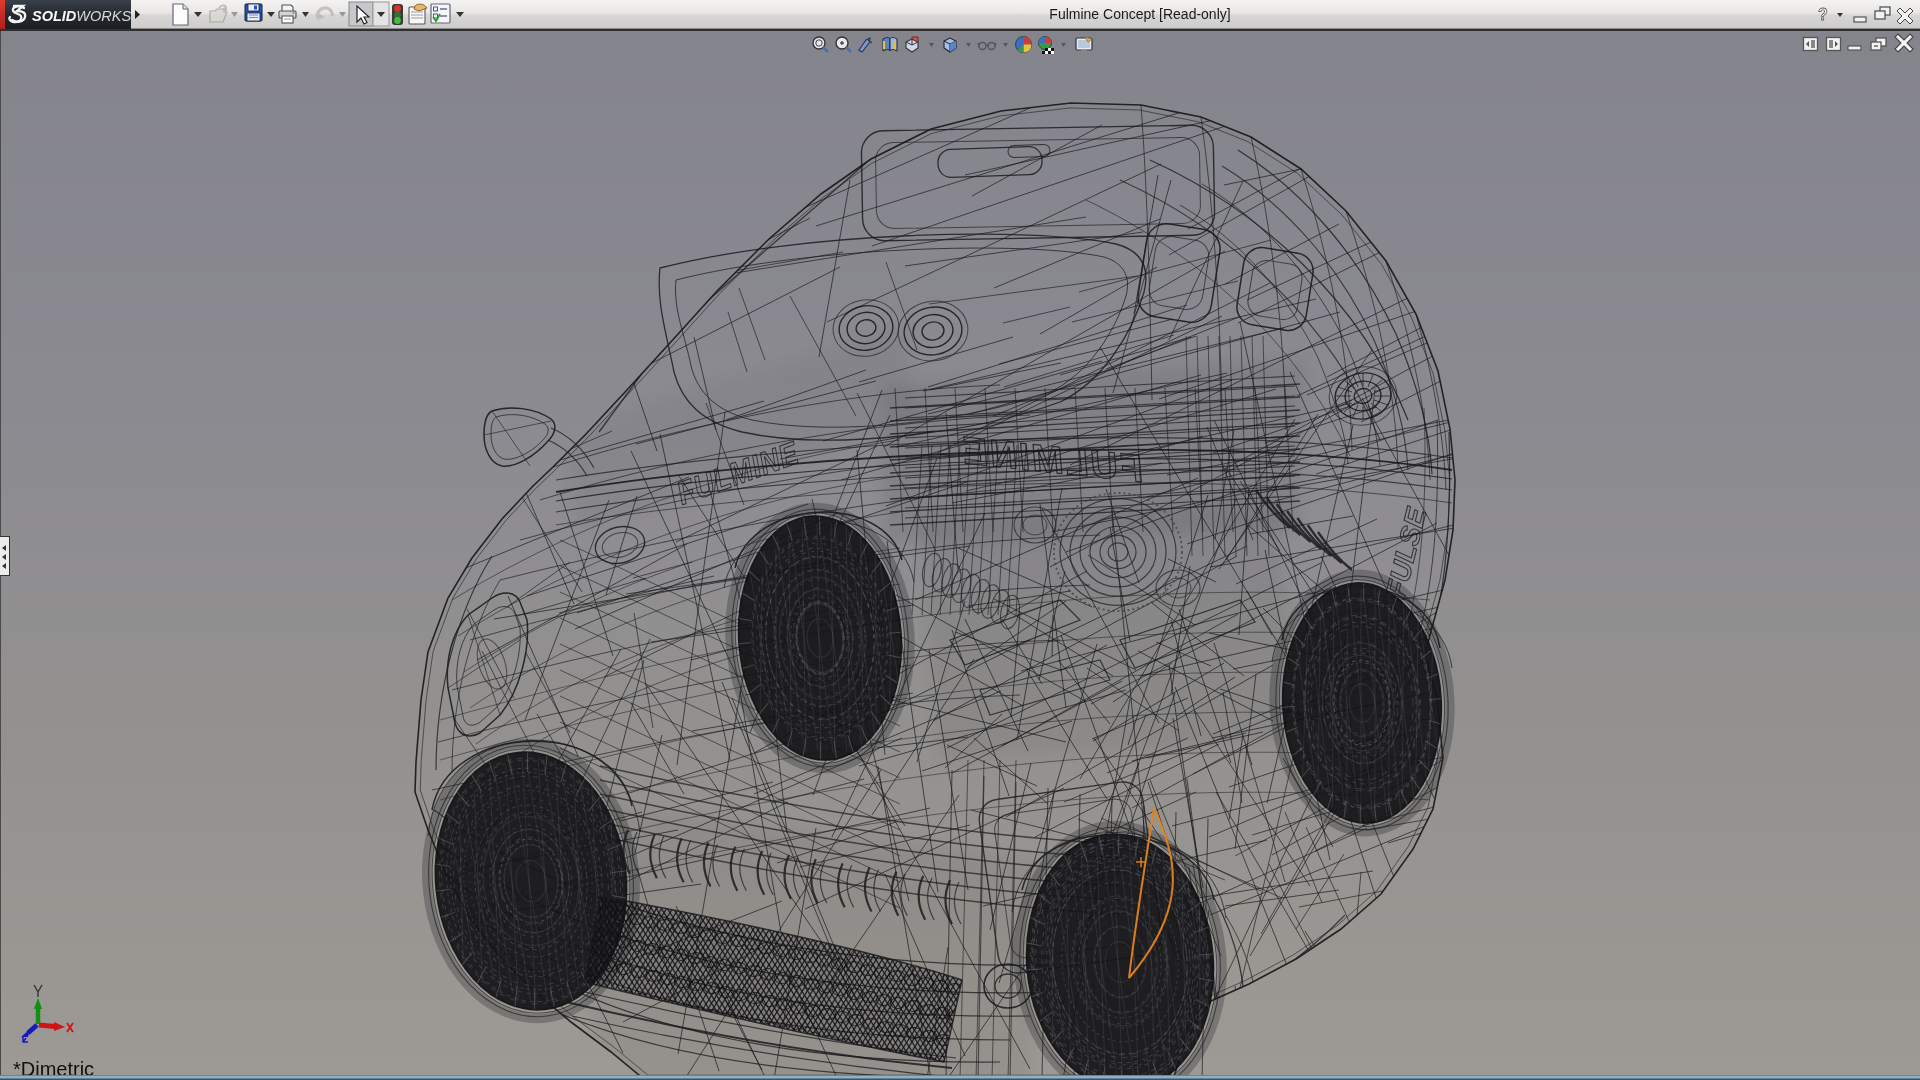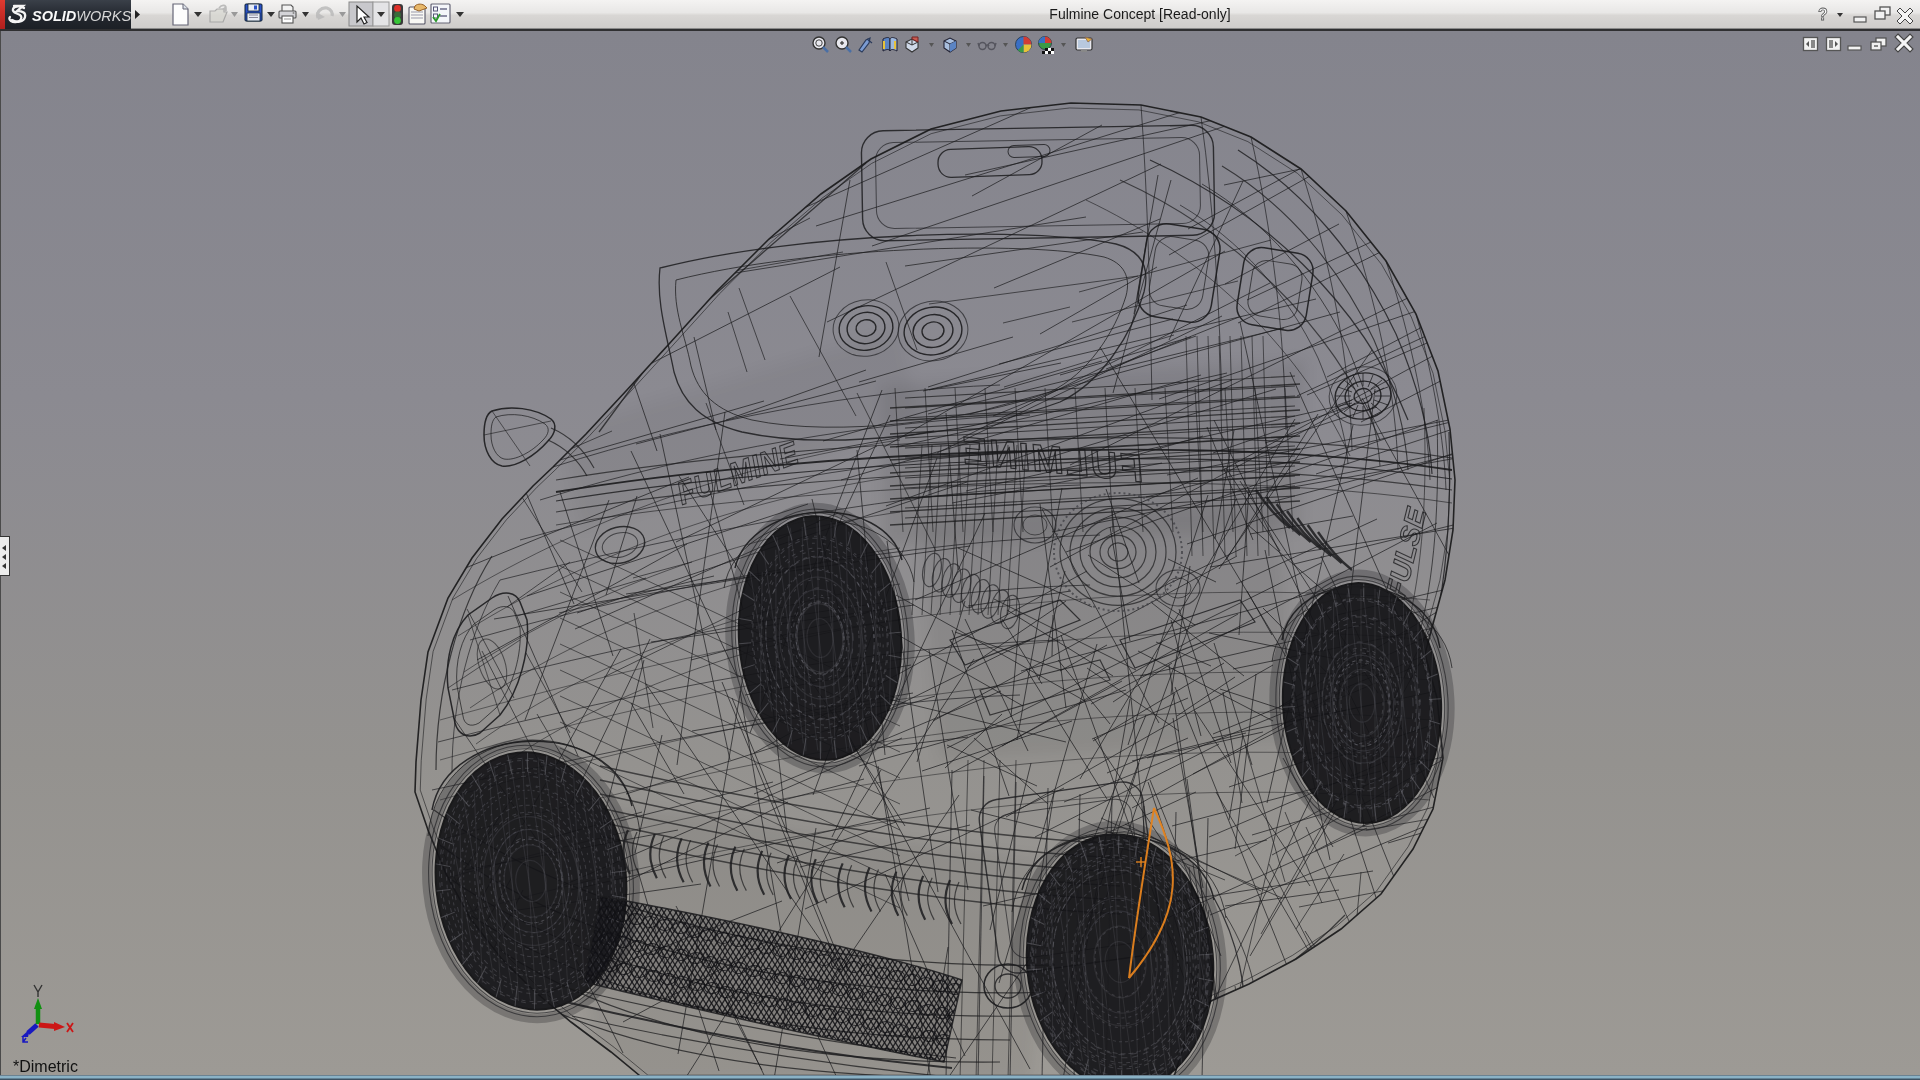--- a/index.html
+++ b/index.html
@@ -3,21 +3,21 @@
 <style>
 html,body{margin:0;padding:0;width:1920px;height:1080px;overflow:hidden;font-family:"Liberation Sans",sans-serif;background:#9a9a9a;}
 #titlebar{position:absolute;left:0;top:0;width:1920px;height:28px;background:linear-gradient(#f4f3f2 0%,#e8e7e6 45%,#d8d6d4 55%,#cfcdcb 100%);border-bottom:1px solid #8a8a8a;}
 #darkline{position:absolute;left:0;top:29px;width:1920px;height:2px;background:#2f2f31;}
 #logo{position:absolute;left:0;top:0;width:131px;height:29px;background:linear-gradient(#3a4049,#23272e 55%,#1c2026);}
 #redstripe{position:absolute;left:0;top:0;width:5px;height:29px;background:linear-gradient(#e03a30,#b01f1d);}
 #vp{position:absolute;left:0;top:31px;width:1920px;height:1044px;background:linear-gradient(180deg,#84848d 0%,#8b8a91 35%,#94928f 70%,#9d9a95 100%);border-left:1px solid #4a4a4a;}
 #botline{position:absolute;left:0;top:1075px;width:1920px;height:5px;background:linear-gradient(#5a6a78,#9ccadf 40%,#2a3a4a);}
 #title{position:absolute;top:6px;left:0;width:2280px;text-align:center;font-size:14px;color:#1a1a1a;}
 #lefttab{position:absolute;left:0;top:536px;width:9px;height:38px;background:#ececec;border:1px solid #333;border-left:none;}
-#dimetric{position:absolute;left:13px;top:1058px;font-size:16px;color:#111;}
+#dimetric{position:absolute;left:13px;top:1058px;font-size:20px;color:#111;}
 </style></head>
 <body>
 <div id="vp"></div>
 <svg id="carsvg" style="position:absolute;left:0;top:0" width="1920" height="1080" viewBox="0 0 1920 1080">
 <defs>
 <clipPath id="meshclip">
         <path d="M 600,896 C 720,918 870,950 962,980 L 944,1062 C 830,1040 690,1008 584,982 Z"></path>
       </clipPath>
 <filter id="soft" x="-20%" y="-20%" width="140%" height="140%">
         <feGaussianBlur stdDeviation="7"></feGaussianBlur>

